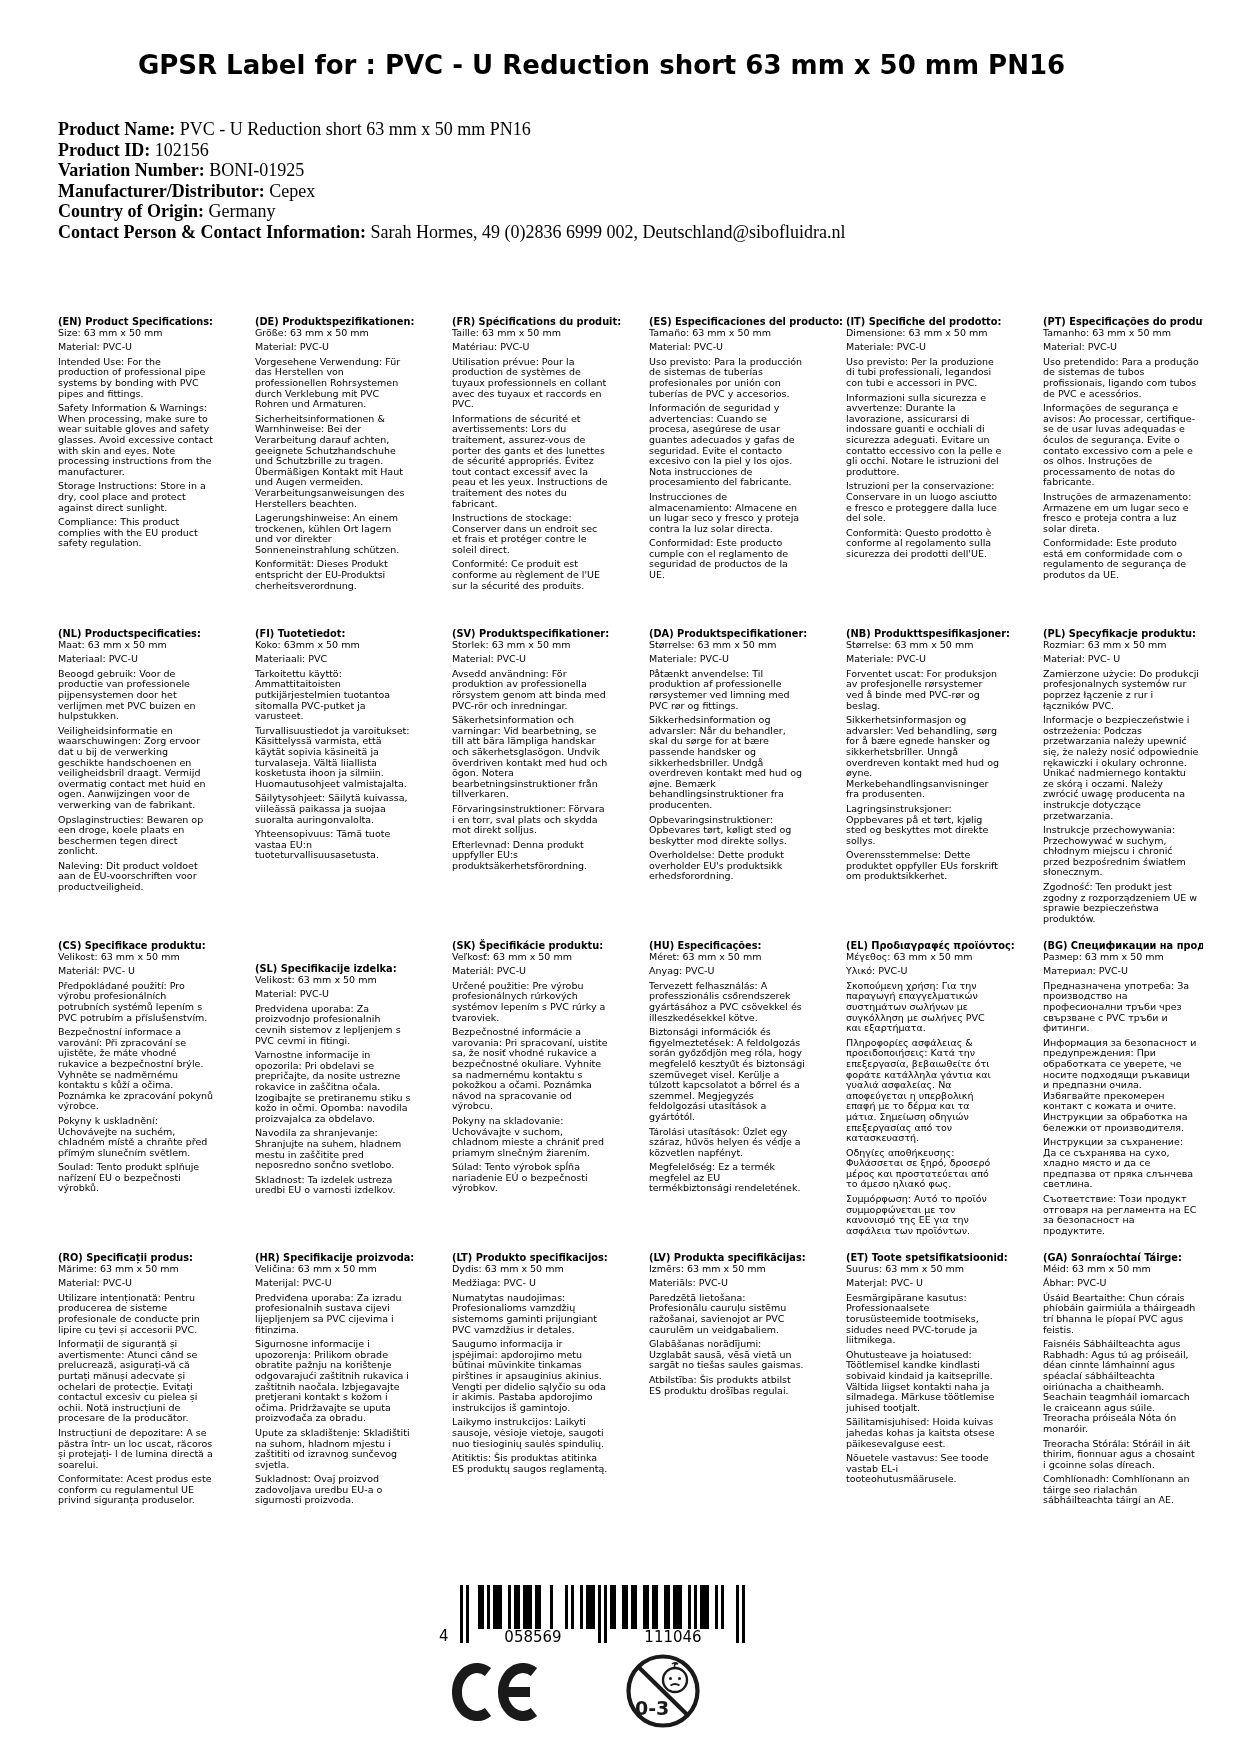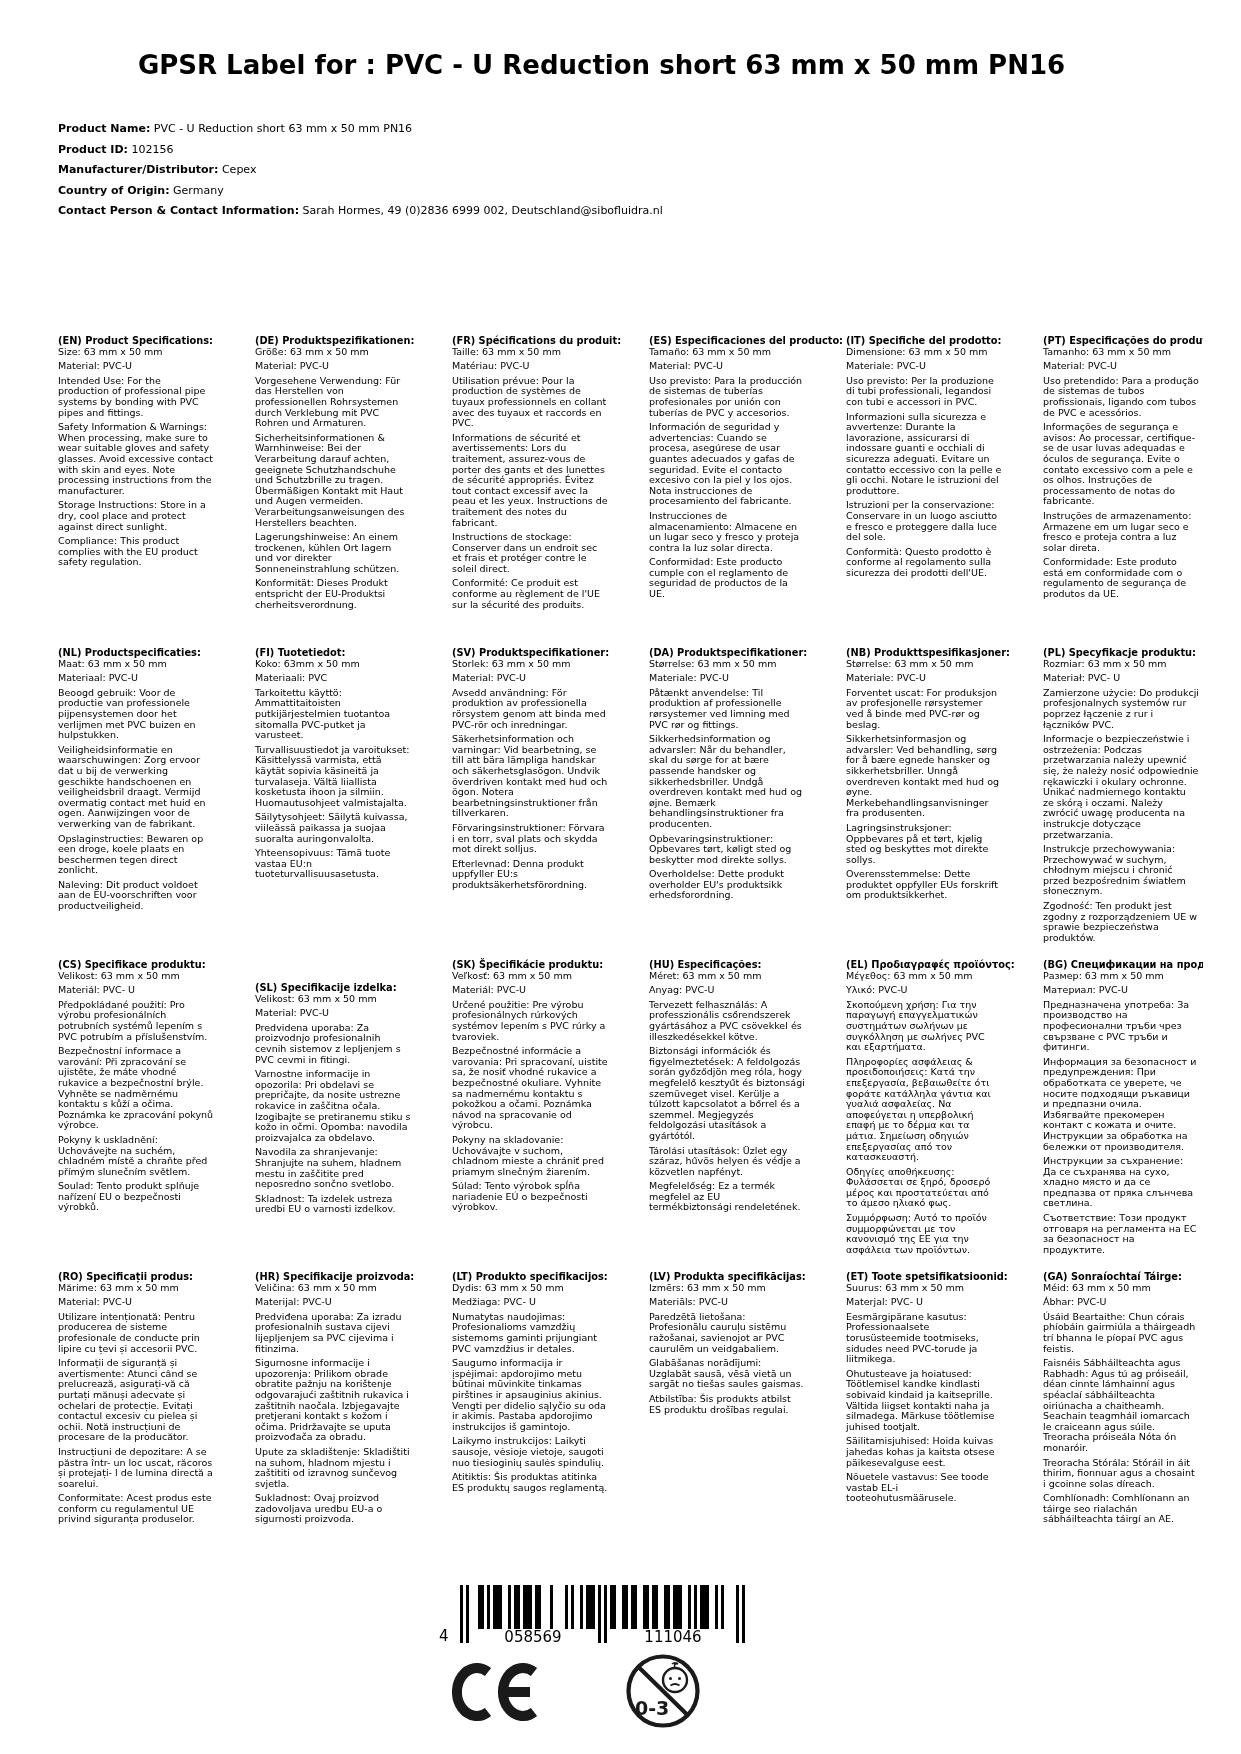--- a/index.html
+++ b/index.html
@@ -1,22 +1,22 @@
 <!DOCTYPE html>
 <html><head>
 <meta charset="utf-8">
 <style>
   html,body{margin:0;padding:0;background:#fff;}
   .page{position:relative;width:1203px;height:1754px;background:#fff;color:#000;
         font-family:"DejaVu Sans",sans-serif;overflow:hidden;}
   .title{position:absolute;top:50px;left:0;width:100%;text-align:center;
          font-weight:700;font-size:26px;line-height:30px;}
-  .info{position:absolute;left:58px;top:119px;font-size:11px;line-height:20.5px;}
+  .info{position:absolute;left:58px;top:119px;font-size:18px;line-height:20.5px;font-family:Liberation Serif, serif;}
   .info .lbl{font-weight:700;}
-  .block{position:absolute;width:156px;font-size:9.5px;line-height:10.6px;margin-top:19px;}
+  .block{position:absolute;width:156px;font-size:9.5px;line-height:10.6px;}
   .block h3{margin:0;font-size:9.8px;font-weight:700;white-space:nowrap;}
   .block p{margin:0 0 4px 0;}
   .barcode{position:absolute;left:460px;top:1585px;width:285px;height:58px;}
   .bars{display:flex;height:58px;}
   .bars i{display:block;width:3px;height:44px;flex:0 0 3px;}
   .bars i.b{background:#000;}
   .bars i.g{height:58px;}
   .bcd{position:absolute;font-size:15px;line-height:15px;}
   .bc-lead{left:-21px;top:44px;}
   .bc-left{left:12px;top:45px;width:122px;text-align:center;}
@@ -26,20 +26,21 @@
 </head>
 <body>
 
 <div class="page">
 
   <div class="title">GPSR Label for : PVC - U Reduction short 63 mm x 50 mm PN16</div>
 
   <div class="info">
     <div><span class="lbl">Product Name:</span> <span>PVC - U Reduction short 63 mm x 50 mm PN16</span></div>
     <div><span class="lbl">Product ID:</span> <span>102156</span></div>
+    <div><span class="lbl">Variation Number:</span> <span>BONI-01925</span></div>
     <div><span class="lbl">Manufacturer/Distributor:</span> <span>Cepex</span></div>
     <div><span class="lbl">Country of Origin:</span> <span>Germany</span></div>
     <div><span class="lbl">Contact Person &amp; Contact Information:</span> <span>Sarah Hormes, 49 (0)2836 6999 002, Deutschland@sibofluidra.nl</span></div>
   </div>
 
   <div>
       <div class="block" style="left: 58px; top: 317px;">
         <h3>(EN) Product Specifications:</h3>
         <p>Size: 63 mm x 50 mm</p>
         <p>Material: PVC-U</p>

